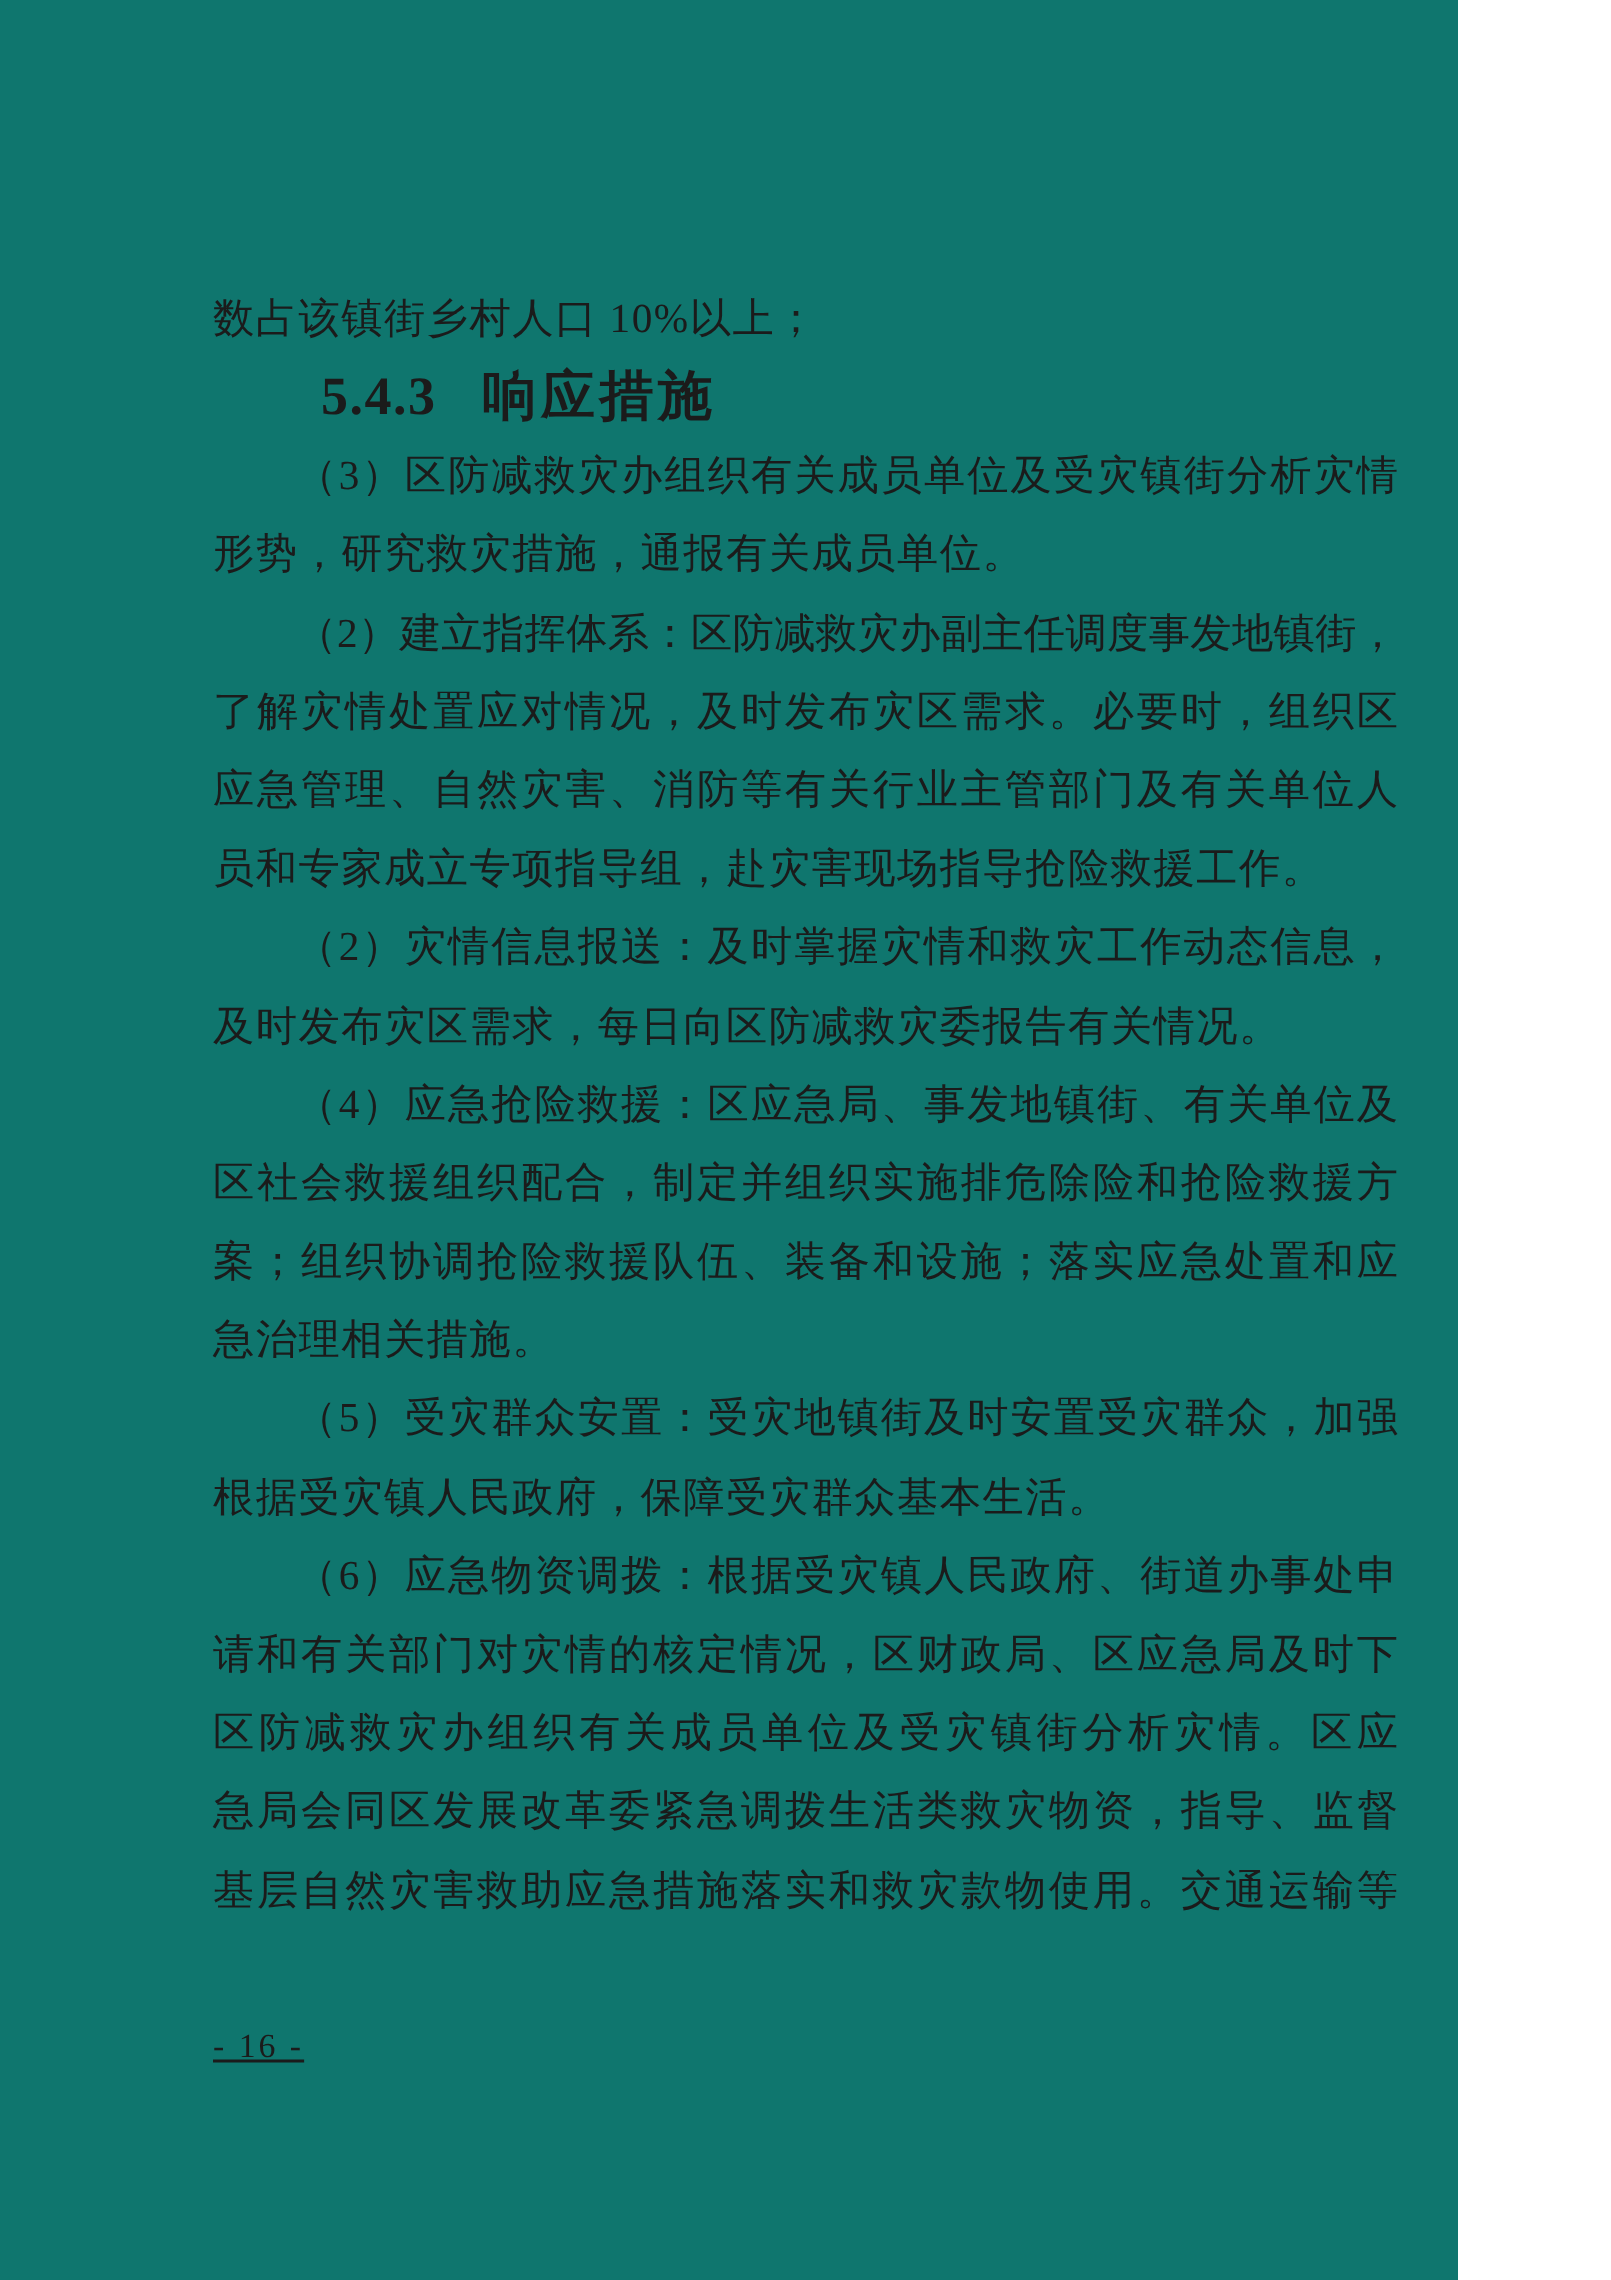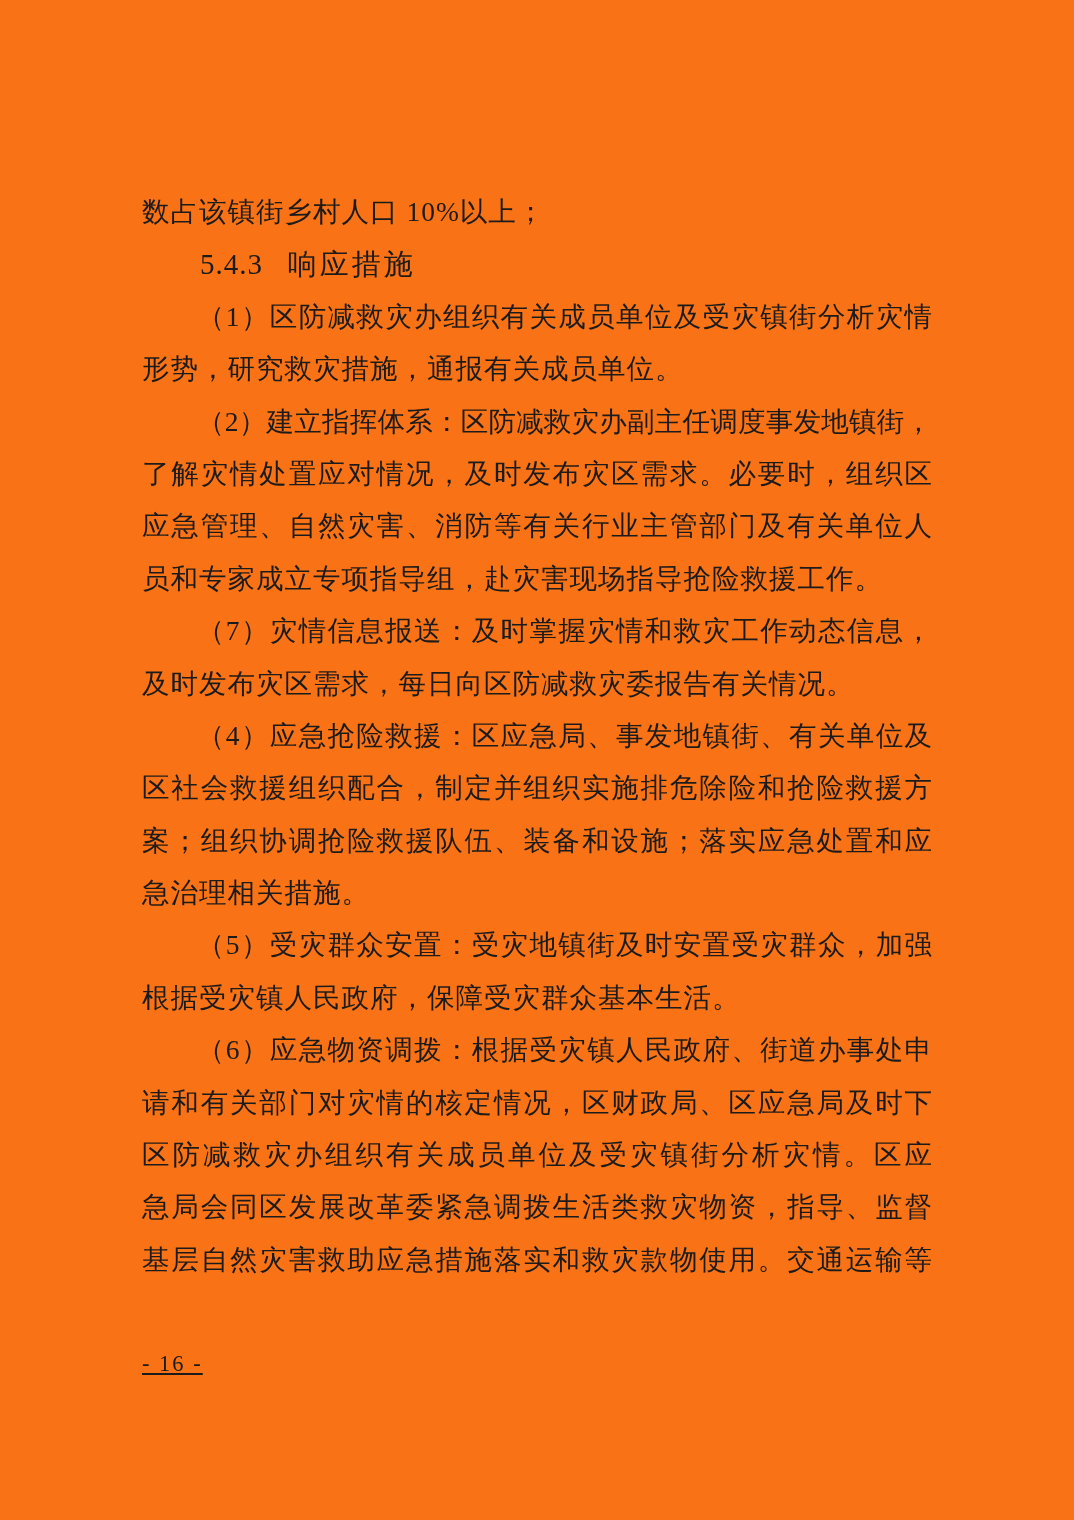--- a/index.html
+++ b/index.html
@@ -2,23 +2,23 @@
 <html><head>
 <meta charset="utf-8">
 <style>
   html, body {
     margin: 0;
     padding: 0;
     background: #ffffff;
   }
   .page {
     position: relative;
-    width: 1074px;
+    width: 972px;
     height: 1520px;
-    background: #f97316;
+    background: #0f766e;
     overflow: hidden;
     font-family: "Liberation Serif", "DejaVu Serif", serif;
     color: #1b1b1b;
   }
   .text-block {
     position: absolute;
     left: 142px;
     top: 186px;
     width: 790px;
   }
@@ -33,22 +33,22 @@
   }
   .line.indent {
     text-indent: 2em;
   }
   .line.full {
     letter-spacing: 0;
     text-align: justify;
     text-align-last: justify;
   }
   .line.heading {
-    font-weight: normal;
-    font-size: 29px;
+    font-weight: bold;
+    font-size: 36px;
     letter-spacing: 0;
   }
   .line.heading .h-num {
     margin-right: 0.85em;
     letter-spacing: 1px;
   }
   .line.heading .h-title {
     letter-spacing: 3px;
   }
   .page-footer {
@@ -62,27 +62,27 @@
     text-decoration: underline;
   }
 </style>
 </head>
 <body>
 
 <main class="page">
   <section class="text-block" id="lines">
       <div class="line">数占该镇街乡村人口 10%以上；</div>
       <div class="line indent heading"><span class="h-num">5.4.3</span><span class="h-title">响应措施</span></div>
-      <div class="line full indent">（1）区防减救灾办组织有关成员单位及受灾镇街分析灾情</div>
+      <div class="line full indent">（3）区防减救灾办组织有关成员单位及受灾镇街分析灾情</div>
       <div class="line">形势，研究救灾措施，通报有关成员单位。</div>
       <div class="line full indent">（2）建立指挥体系：区防减救灾办副主任调度事发地镇街，</div>
       <div class="line full">了解灾情处置应对情况，及时发布灾区需求。必要时，组织区</div>
       <div class="line full">应急管理、自然灾害、消防等有关行业主管部门及有关单位人</div>
       <div class="line">员和专家成立专项指导组，赴灾害现场指导抢险救援工作。</div>
-      <div class="line full indent">（7）灾情信息报送：及时掌握灾情和救灾工作动态信息，</div>
+      <div class="line full indent">（2）灾情信息报送：及时掌握灾情和救灾工作动态信息，</div>
       <div class="line">及时发布灾区需求，每日向区防减救灾委报告有关情况。</div>
       <div class="line full indent">（4）应急抢险救援：区应急局、事发地镇街、有关单位及</div>
       <div class="line full">区社会救援组织配合，制定并组织实施排危除险和抢险救援方</div>
       <div class="line full">案；组织协调抢险救援队伍、装备和设施；落实应急处置和应</div>
       <div class="line">急治理相关措施。</div>
       <div class="line full indent">（5）受灾群众安置：受灾地镇街及时安置受灾群众，加强</div>
       <div class="line">根据受灾镇人民政府，保障受灾群众基本生活。</div>
       <div class="line full indent">（6）应急物资调拨：根据受灾镇人民政府、街道办事处申</div>
       <div class="line full">请和有关部门对灾情的核定情况，区财政局、区应急局及时下</div>
       <div class="line full">区防减救灾办组织有关成员单位及受灾镇街分析灾情。区应</div>

